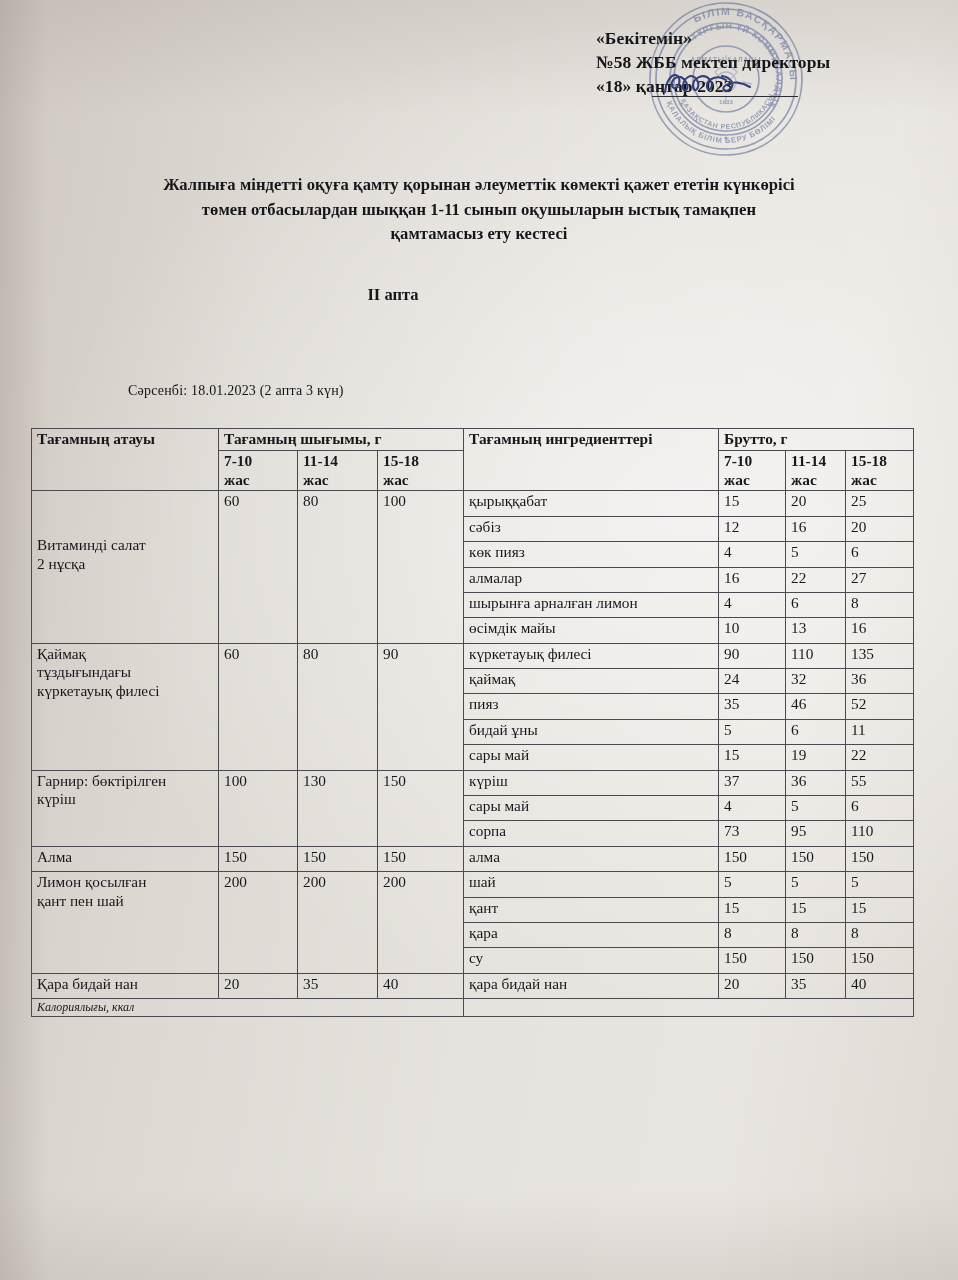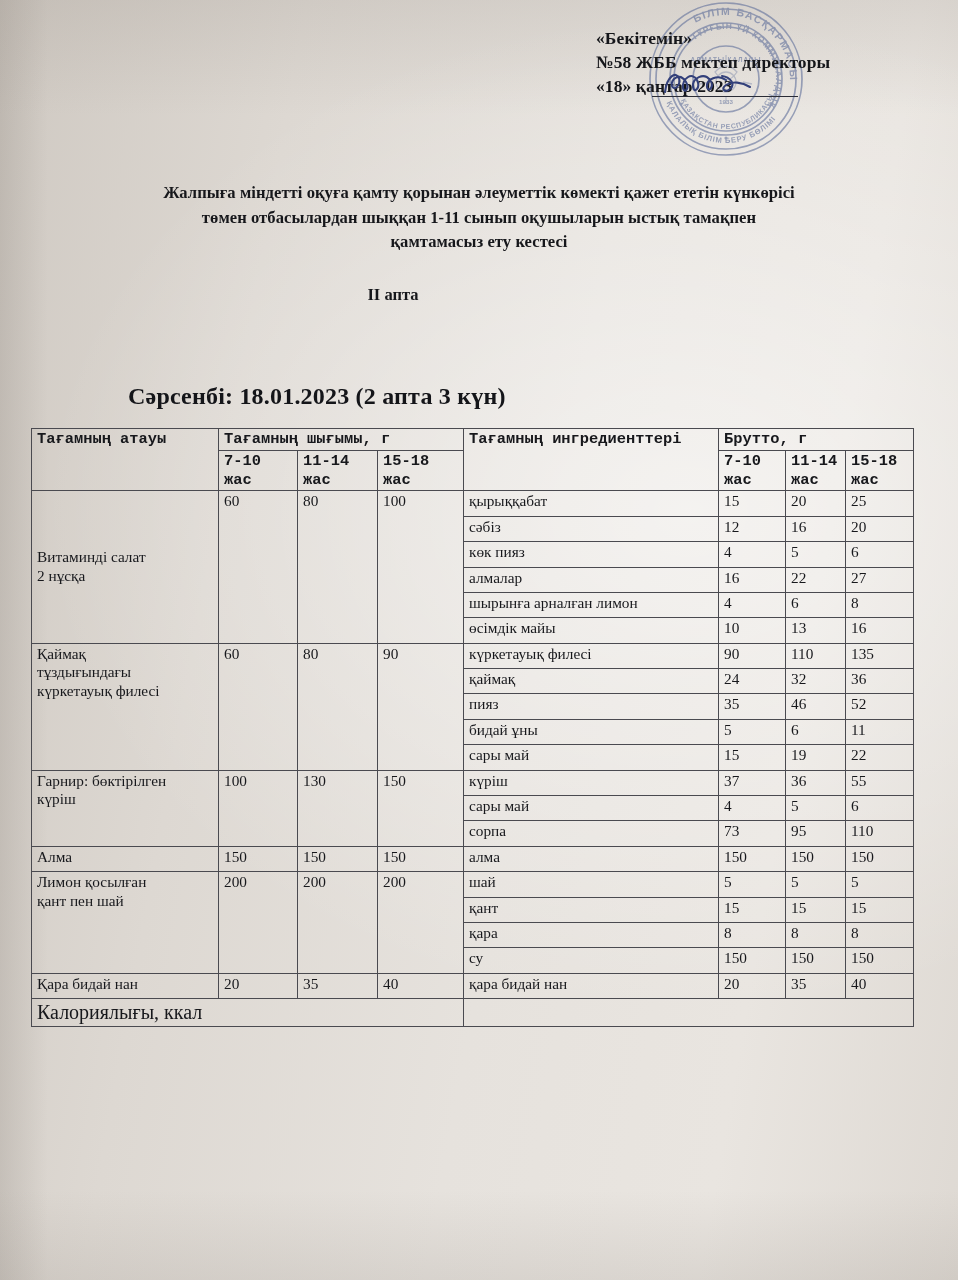--- a/index.html
+++ b/index.html
@@ -88,39 +88,39 @@
     width: 958px;
     text-align: center;
     font-weight: bold;
     font-size: 16.6px;
     line-height: 1.48;
     color: #16171b;
     z-index: 4;
     letter-spacing: 0.05px;
   }
   .heading .hline { display: block; }
-  .heading .hl1 { padding: 0 60px; margin-top: 8px; }
+  .heading .hl1 { padding: 0 60px; }
   .heading .hl4 { letter-spacing: 0.4px; }
   .week {
     position: absolute;
     top: 285px;
     left: 0;
     width: 786px;
     text-align: center;
     font-weight: bold;
     font-size: 16.5px;
     color: #16171b;
     z-index: 4;
   }
   .daydate {
     position: absolute;
     top: 383px;
     left: 128px;
-    font-weight: bold;
-    font-size: 24px;
+    font-weight: normal;
+    font-size: 14px;
     color: #141519;
     z-index: 4;
     letter-spacing: 0.2px;
   }
 
   
   .tbl-wrap {
     position: absolute;
     left: 31px;
     top: 428px;
@@ -140,33 +140,34 @@
     vertical-align: top;
     text-align: left;
     font-weight: normal;
     line-height: 1.22;
     background: transparent;
   }
   table.menu th {
     font-weight: bold;
     font-size: 15.4px;
   }
-  .hdr-top td, .hdr-top th { padding-top: 3px; padding-bottom: 2px; font-family: Liberation Mono, monospace; }
-  .hdr-sub td, .hdr-sub th { padding-top: 2px; padding-bottom: 3px; font-family: Liberation Mono, monospace; }
+  .hdr-top td, .hdr-top th { padding-top: 3px; padding-bottom: 2px; }
+  .hdr-sub td, .hdr-sub th { padding-top: 2px; padding-bottom: 3px; }
   .sub-age { line-height: 1.3; }
   .num { text-align: left; padding-left: 7px; }
   .dishname { padding-top: 3px; padding-left: 7px; }
   .ing { padding-top: 3px; padding-left: 7px; }
   .rowH { height: 25.4px; }
   .kcal td {
     font-weight: bold;
-    font-size: 20px;
+    font-size: 12px;
     padding-top: 5px;
     padding-bottom: 6px;
     padding-left: 8px;
+    font-style: italic;
   }
   .vtop { vertical-align: top; margin-left: 12px; }
 </style>
 </head>
 <body>
 
 <div class="page">
 
   <svg class="stamp" viewBox="0 0 158 158">
     <defs>
@@ -275,21 +276,21 @@
         <div>жас</div>
       </th>
       <th class="sub-age">
         <div>15-18</div>
         <div>жас</div>
       </th>
     </tr>
 
     <tr class="rowH">
       <td class="dishname vtop" rowspan="6">
-        <div style="padding-top:56px">Витаминді салат</div>
+        <div style="padding-top:44px">Витаминді салат</div>
         <div>2 нұсқа</div>
       </td>
       <td class="num vtop" rowspan="6">60</td>
       <td class="num vtop" rowspan="6">80</td>
       <td class="num vtop" rowspan="6">100</td>
       <td class="ing">қырыққабат</td>
       <td class="num">15</td>
       <td class="num">20</td>
       <td class="num">25</td>
     </tr>

